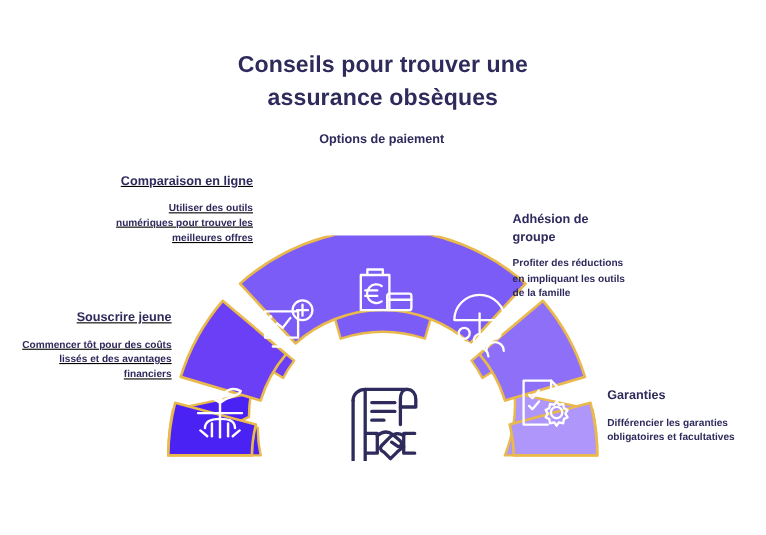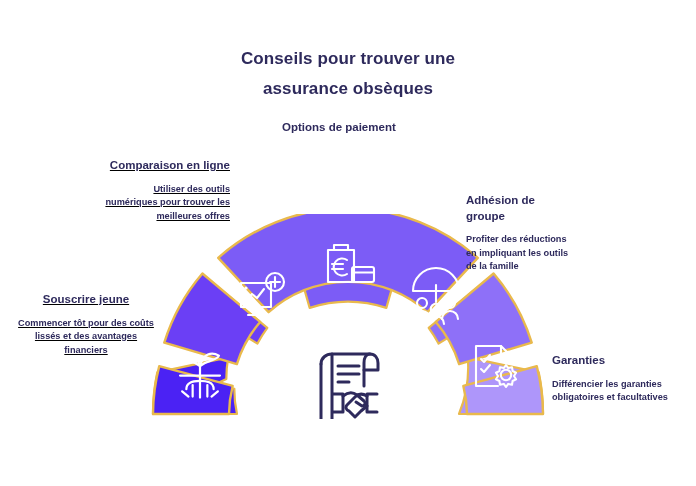--- a/index.html
+++ b/index.html
@@ -19,21 +19,21 @@
     width: 696px;
     height: 486px;
   }
   
   .title {
     position: absolute;
     left: 0;
     top: 44px;
     width: 696px;
     text-align: center;
-    font-size: 17px;
+    font-size: 21px;
     font-weight: bold;
     line-height: 30px;
     color: #2E2A5C;
     letter-spacing: 0.1px;
   }
   .title .line2 { display: block; }
 
   
   #wheel {
     position: absolute;
@@ -57,23 +57,23 @@
   }
   .label-body {
     font-size: 9.2px;
     font-weight: bold;
     color: #2E2A5C;
     line-height: 13.5px;
     margin: 0;
   }
   .ta-right { text-align: right; text-decoration: underline; }
   .ta-left  { text-align: left; margin-top: 47px; }
-  .ta-center{ }
-
-  #label-1 { left: 16px;  top: 292px; width: 140px; text-align: center; }
+  .ta-center{ text-align: center; }
+
+  #label-1 { left: 16px;  top: 282px; width: 140px; }
   #label-2 { left: 104px; top: 158px; width: 126px; }
   #label-3 { left: 282px; top: 120px; width: 130px; }
   #label-4 { left: 466px; top: 146px; width: 104px; }
   #label-5 { left: 552px; top: 306px; width: 134px; }
 </style>
 </head>
 <body>
 
 <div id="canvas">
 

